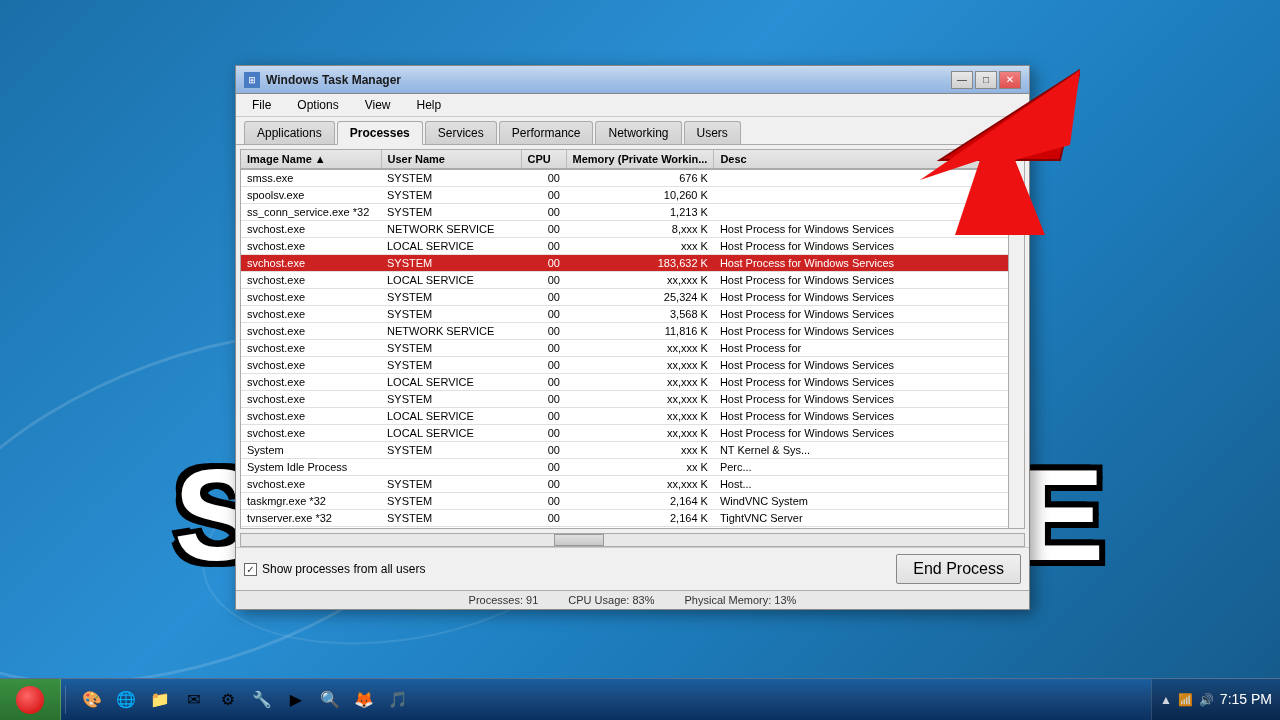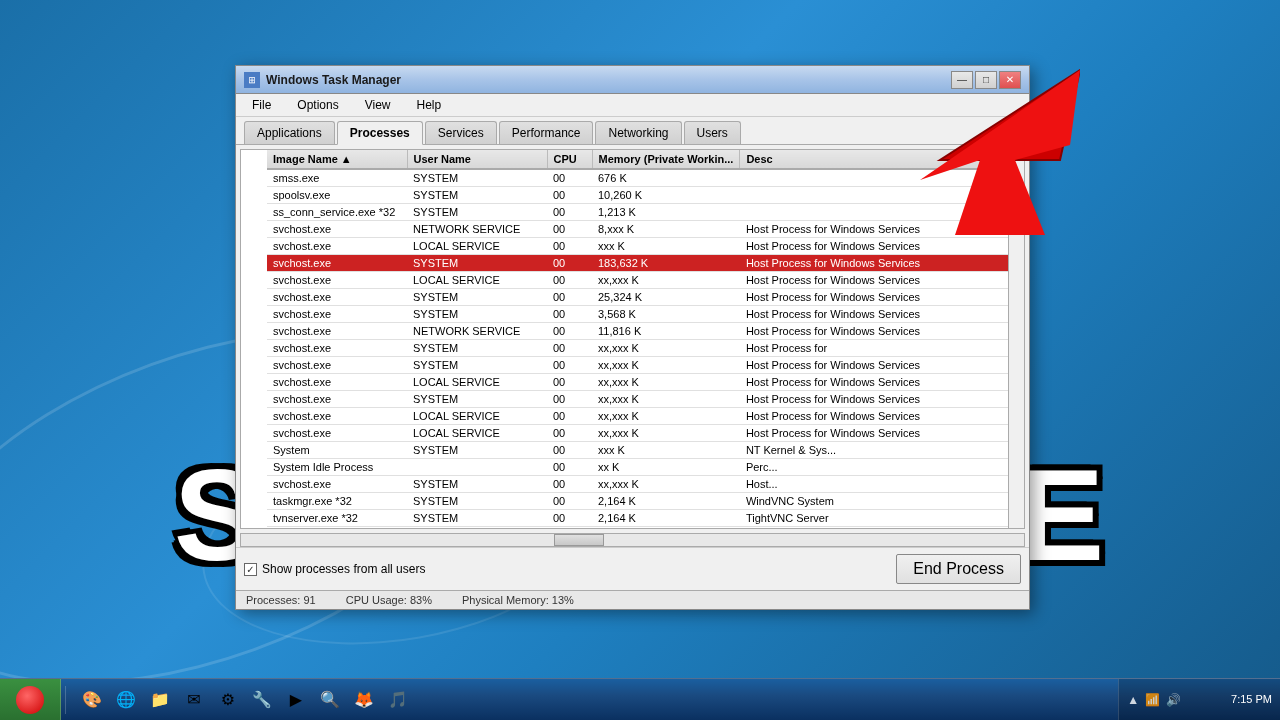--- a/index.html
+++ b/index.html
@@ -181,21 +181,20 @@
     }
 
     
     .table-container {
       background: white;
       margin: 4px;
       border: 1px solid #aaa;
       height: 380px;
       overflow: hidden;
       position: relative;
-      padding-left: 26px;
     }
 
     .process-table {
       width: 100%;
       border-collapse: collapse;
       font-size: 12px;
     }
     .process-table thead th {
       background: linear-gradient(to bottom, #e8e8e8, #d8d8d8);
       border-right: 1px solid #bbb;
@@ -219,22 +218,22 @@
     .process-table tbody tr.selected {
       background: #cc2222;
       color: white;
     }
     .process-table tbody tr.selected td {
       color: white;
     }
 
     .col-name { width: 140px; }
     .col-user { width: 140px; }
-    .col-cpu { width: 45px; text-align: left; }
-    .col-mem { width: 130px; text-align: left; }
+    .col-cpu { width: 45px; text-align: right; }
+    .col-mem { width: 130px; text-align: right; }
     .col-desc { width: auto; }
 
     
     .scroll-area {
       position: absolute;
       right: 0;
       top: 0;
       width: 16px;
       height: 100%;
       background: #f0f0f0;
@@ -279,20 +278,21 @@
 
     
     .status-bar {
       background: #e8e8e8;
       border-top: 1px solid #aaa;
       padding: 3px 10px;
       display: flex;
       gap: 30px;
       font-size: 11px;
       color: #333;
+      justify-content: center;
     }
 
     
     .taskbar {
       position: absolute;
       bottom: 0;
       left: 0;
       right: 0;
       height: 42px;
       background: linear-gradient(to bottom, #1a5fa0 0%, #1a4a80 40%, #0a3060 100%);
@@ -351,24 +351,23 @@
       display: flex;
       align-items: center;
       padding: 0 8px;
       gap: 6px;
       height: 100%;
       background: rgba(0,0,0,0.2);
       border-left: 1px solid rgba(255,255,255,0.15);
     }
     .clock {
       color: white;
-      font-size: 11px;
+      font-size: 14px;
       text-align: right;
       line-height: 1.4;
-      margin-left: 44px;
     }
     .tray-icon {
       color: rgba(255,255,255,0.8);
       font-size: 12px;
       cursor: pointer;
     }
 
     
     .hscroll {
       height: 14px;

